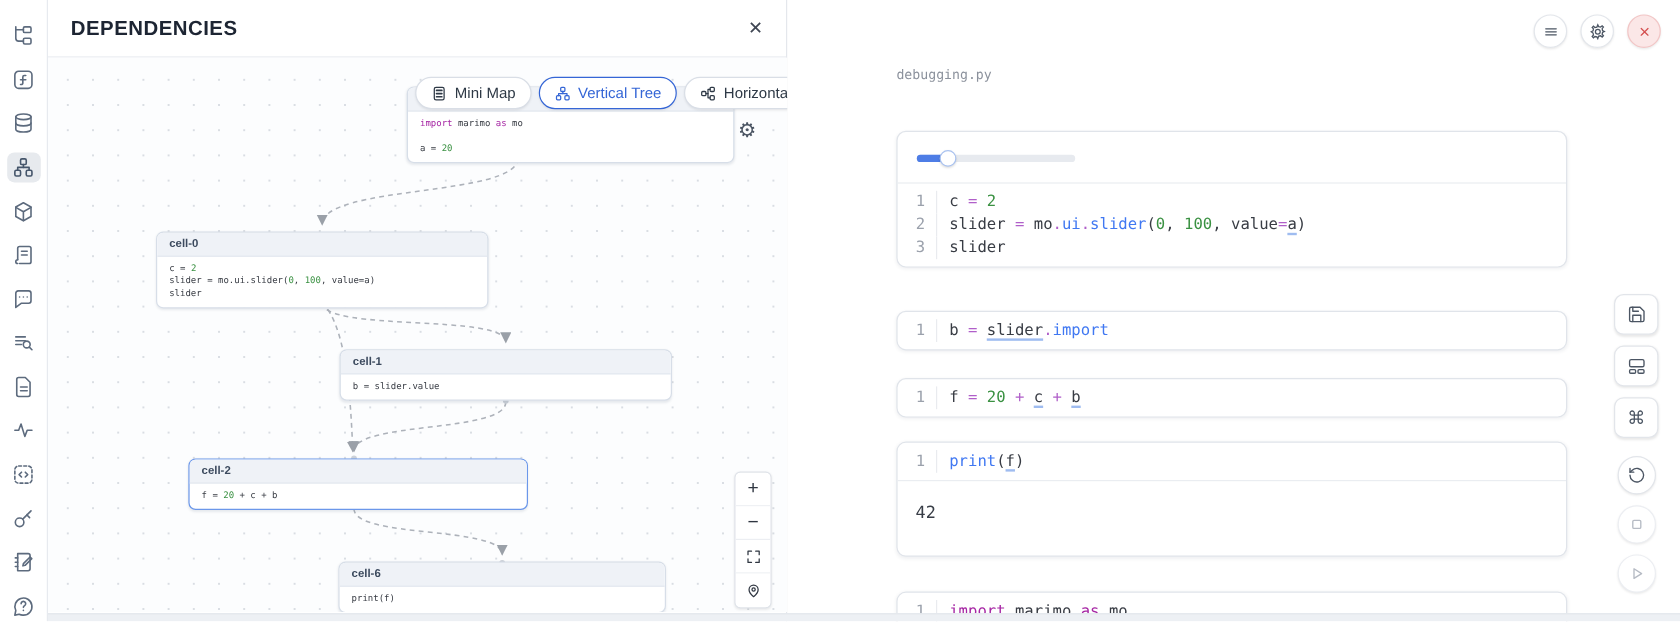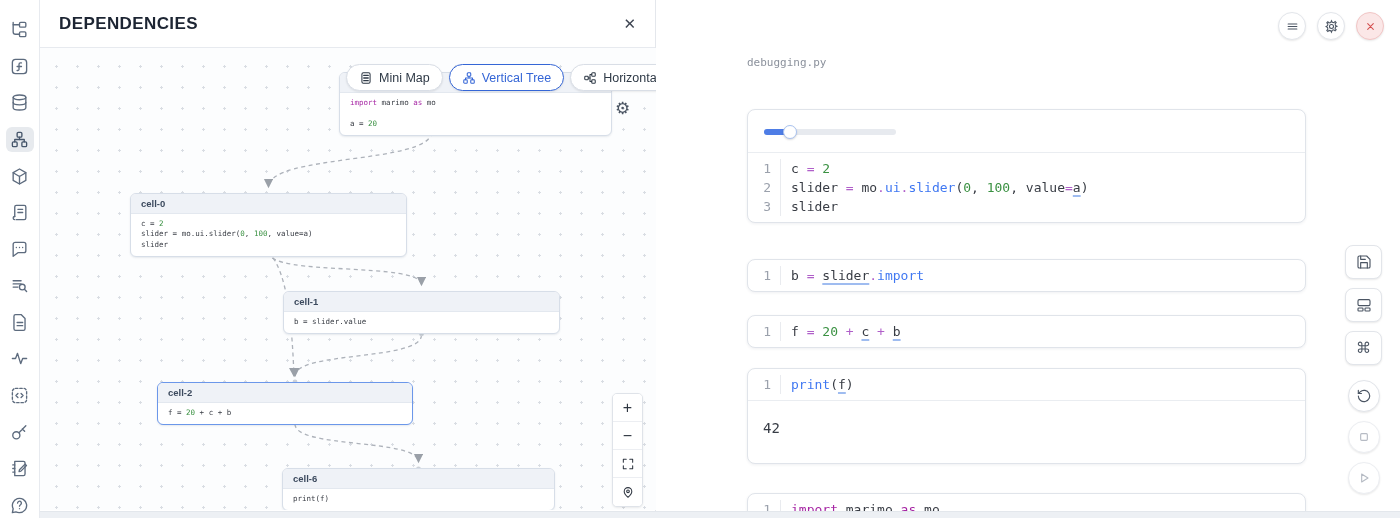--- a/index.html
+++ b/index.html
@@ -262,21 +262,21 @@
             <div class="gnode-b"><div><span class="tk-kw">import</span><span class="tk-pl"> marimo </span><span class="tk-kw">as</span><span class="tk-pl"> mo</span></div><div>&nbsp;</div><div><span class="tk-pl">a = </span><span class="tk-num">20</span></div></div>
           </div>
           <div class="gnode" style="left: 90px; top: 145px; width: 277px;">
             <div class="gnode-h">cell-0</div>
             <div class="gnode-b"><div><span class="tk-pl">c = </span><span class="tk-num">2</span></div><div><span class="tk-pl">slider = mo.ui.slider(</span><span class="tk-num">0</span><span class="tk-pl">, </span><span class="tk-num">100</span><span class="tk-pl">, value=a)</span></div><div><span class="tk-pl">slider</span></div></div>
           </div>
           <div class="gnode" style="left: 243px; top: 243px; width: 277px;">
             <div class="gnode-h">cell-1</div>
             <div class="gnode-b"><div><span class="tk-pl">b = slider.value</span></div></div>
           </div>
-          <div class="gnode selected" style="left: 117px; top: 334px; width: 256px;">
+          <div class="gnode selected" style="left: 117px; top: 334px; width: 283px;">
             <div class="gnode-h">cell-2</div>
             <div class="gnode-b"><div><span class="tk-pl">f = </span><span class="tk-num">20</span><span class="tk-pl"> + c + b</span></div></div>
           </div>
           <div class="gnode" style="left: 242px; top: 420px; width: 273px;">
             <div class="gnode-h">cell-6</div>
             <div class="gnode-b"><div><span class="tk-pl">print(f)</span></div></div>
           </div>
         </div>
     </div>
   </div>

